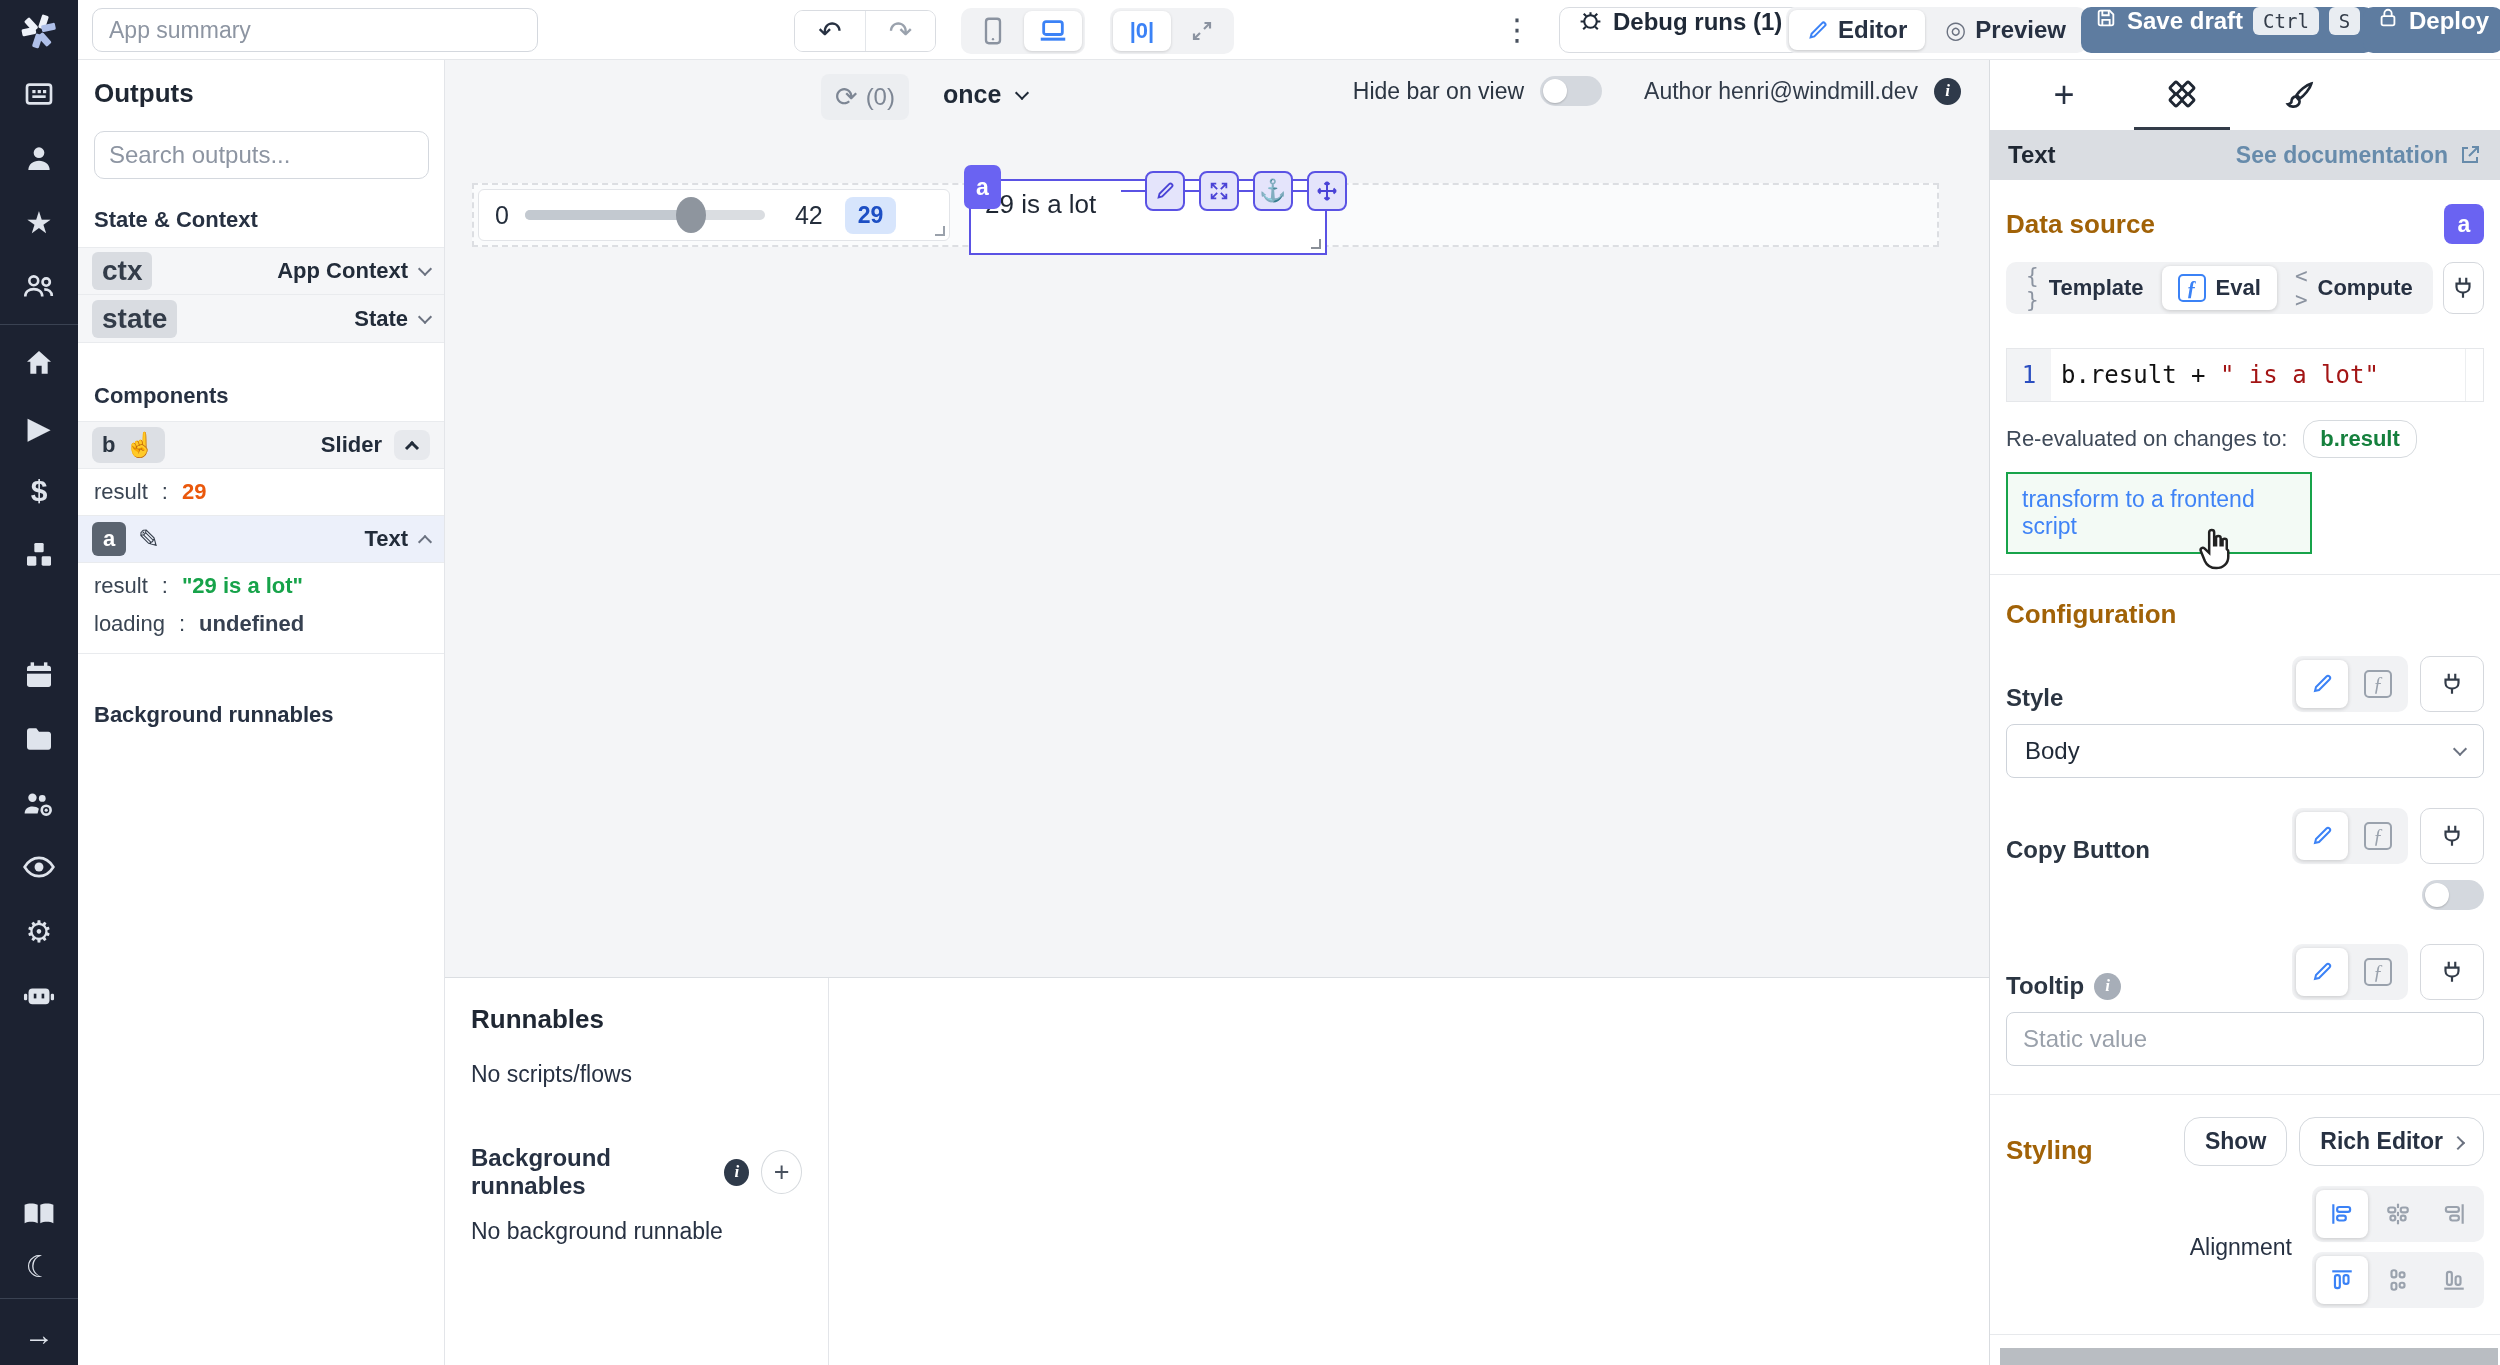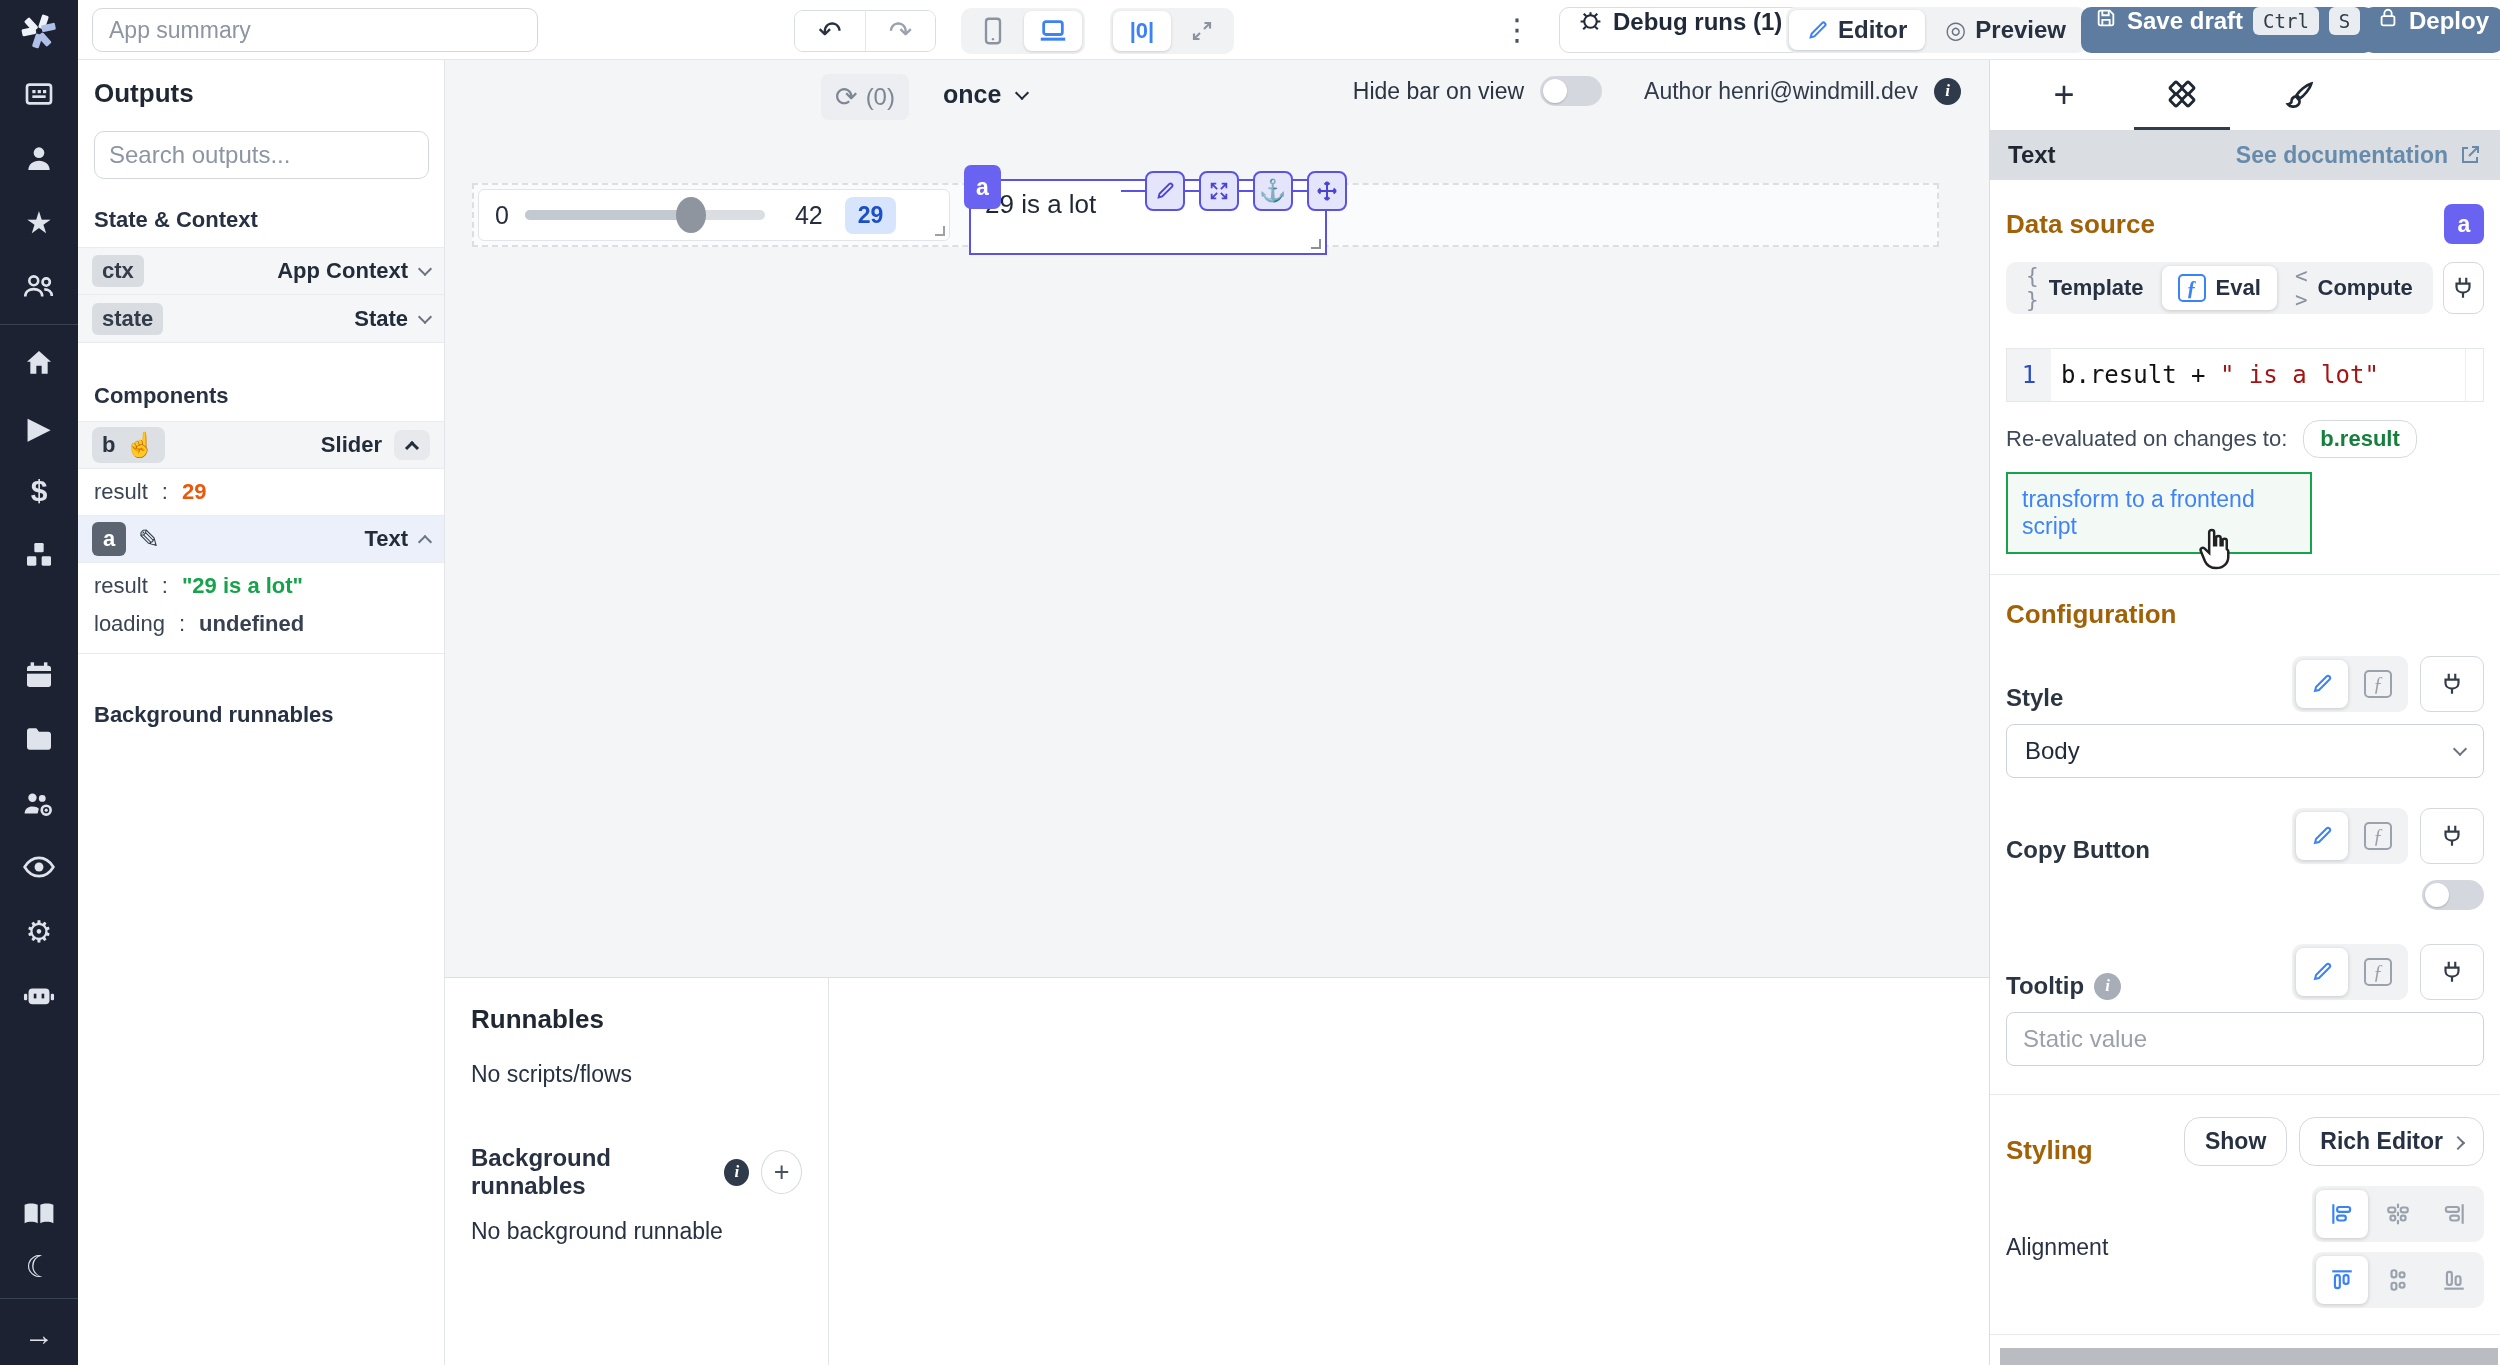--- a/index.html
+++ b/index.html
@@ -42,21 +42,21 @@
 
   
   .outputs{width:367px;flex:0 0 367px;background:#fff;border-right:1px solid #e3e5e9;padding-top:18px;overflow:hidden}
   .o-pad{padding:0 16px}
   .h1{font-size:26px;font-weight:700;color:#1f2733}
   .search{margin:22px 16px 0;width:335px;height:48px;border:1px solid #d4d8de;border-radius:10px;padding:0 14px;font-size:24px;outline:none}
   .search::placeholder{color:#8d95a2}
   .h2{font-size:22px;font-weight:700;color:#273142}
   .orow{height:48px;background:#f5f6f8;border-top:1px solid #e9ebee;border-bottom:1px solid #e9ebee;display:flex;align-items:center;justify-content:space-between;padding:0 14px;cursor:pointer}
   .orow+.orow{border-top:none}
-  .obadge{background:#d9dce1;border-radius:6px;padding:3px 10px;font-size:22px;font-weight:700;color:#333c49}
+  .obadge{background:#d9dce1;border-radius:6px;padding:3px 10px;font-size:28px;font-weight:700;color:#333c49}
   .olab{display:flex;align-items:center;gap:12px;font-size:22px;font-weight:700;color:#222c3a}
   .chv{display:inline-block;width:10px;height:10px;border-right:2.5px solid #6b7280;border-bottom:2.5px solid #6b7280;transform:rotate(45deg);margin-top:-4px}
   .chv.up{transform:rotate(-135deg);margin-top:6px}
   .chv.thin{border-width:2px}
   .kv{display:flex;gap:14px;align-items:baseline;padding:10px 16px;font-size:22px;background:#fff}
   .kv .k{color:#3a4553}.kv .c{color:#3a4553}
   .val-num{color:#ea580c;font-weight:700}
   .val-str{color:#17a34a;font-weight:700}
   .val-undef{color:#374151;font-weight:700}
   .comp-b{background:#f4f5f7}
@@ -145,21 +145,21 @@
   .ctrls{display:flex;gap:12px;align-items:center}
   .seg2{background:#f1f2f4;border-radius:10px;padding:4px;display:flex;gap:4px}
   .chip2{width:52px;height:48px;border-radius:8px;display:grid;place-items:center;background:transparent;border:none;cursor:pointer}
   .chip2.on{background:#fff;box-shadow:0 1px 4px rgba(0,0,0,.18)}
   .chip2 svg{stroke:#3b82f6;fill:none;stroke-width:2}
   .select{margin-top:12px;height:54px;border:1px solid #ced3da;border-radius:8px;display:flex;align-items:center;justify-content:space-between;padding:0 18px;font-size:24px;color:#1f2937;background:#fff;cursor:pointer}
   .input{margin-top:12px;width:100%;height:54px;border:1px solid #ced3da;border-radius:8px;padding:0 16px;font-size:24px;outline:none}
   .input::placeholder{color:#9aa1ab}
   .togglerow{margin-top:16px;display:flex;justify-content:flex-end}
   .btn-outline{height:49px;padding:16px 20px;border:1px solid #d5d9de;border-radius:16px;background:#fff;font-size:23px;font-weight:700;color:#273142;display:flex;align-items:center;gap:10px;cursor:pointer}
-  .alignrow{margin-top:20px;display:flex;justify-content:space-between;align-items:center;gap:20px}
+  .alignrow{margin-top:20px;display:flex;justify-content:flex-end;align-items:center;gap:20px}
   .aligncol{display:flex;flex-direction:column;gap:10px}
   .seg3{background:#f1f2f4;border-radius:10px;padding:4px;display:flex;gap:4px}
   .seg3 svg{fill:none;stroke-width:2}
   .delete{border:2px solid #dc2626;border-radius:10px;background:#fff;display:flex;align-items:center;gap:14px;padding:8px 14px;cursor:pointer}
   .kbd2{background:#eef0f3;border-radius:8px;padding:5px 12px;font-size:22px;color:#2b3542}
   .rp-scroll{position:absolute;left:10px;right:2px;bottom:0;height:17px;background:#b9bdc2}
 </style>
 </head>
 <body>
 

